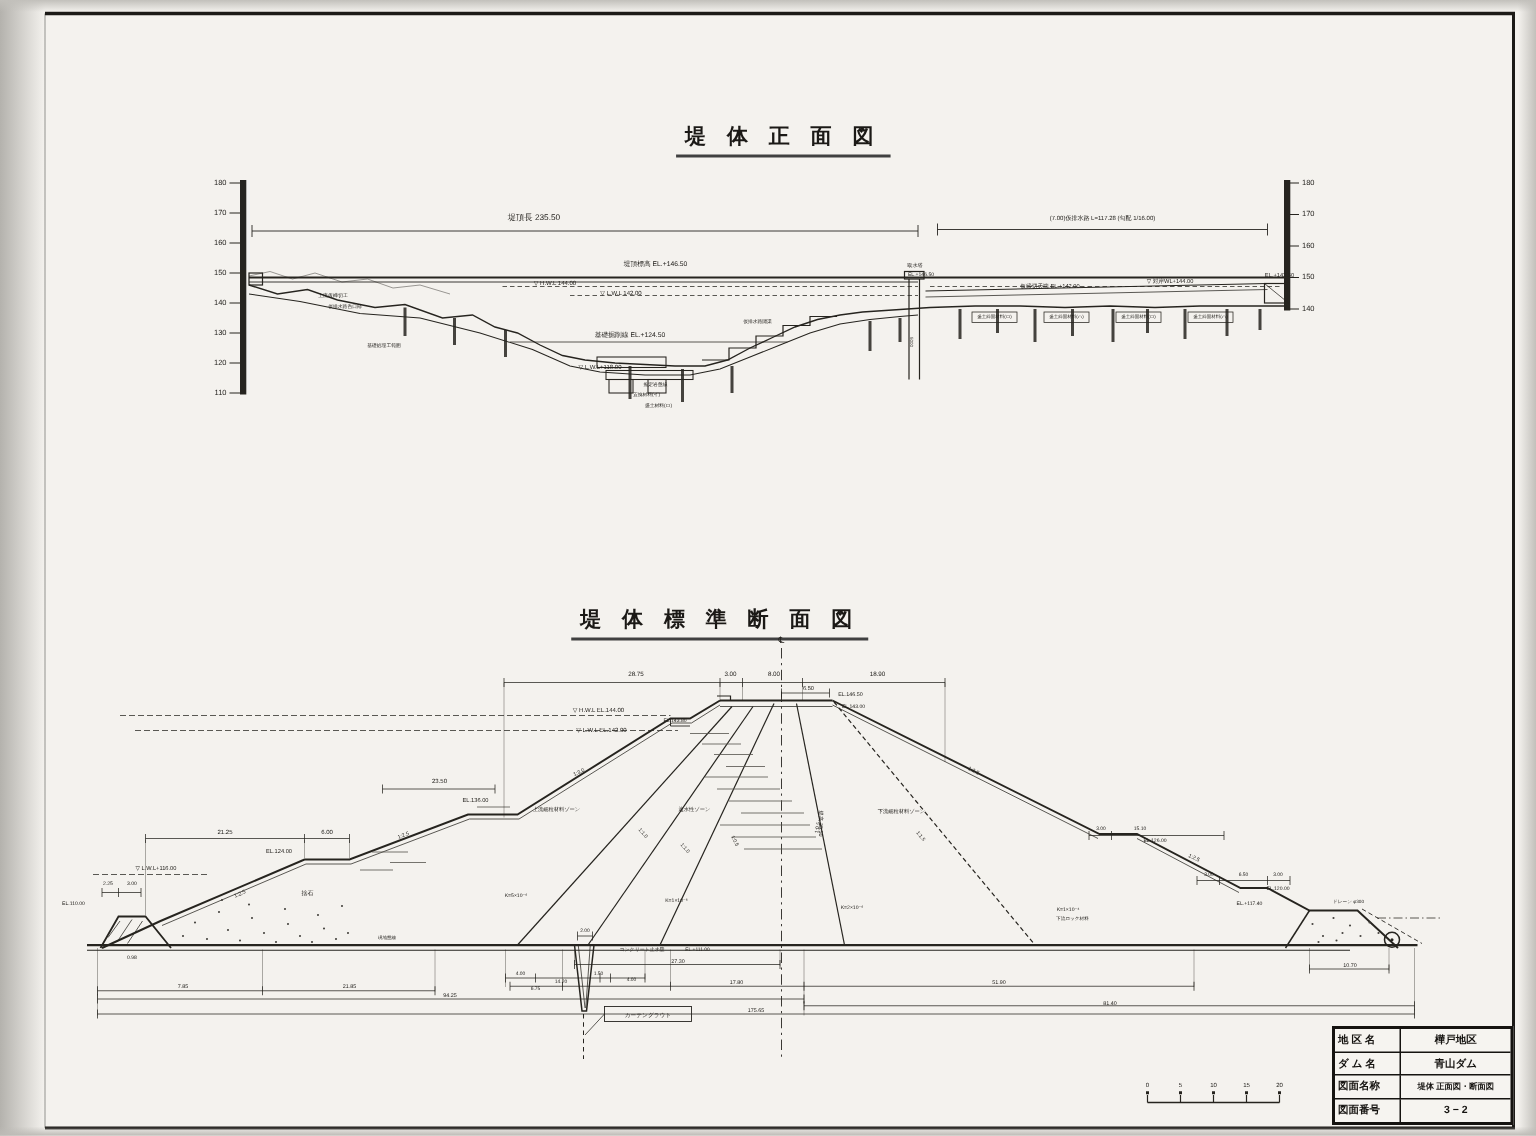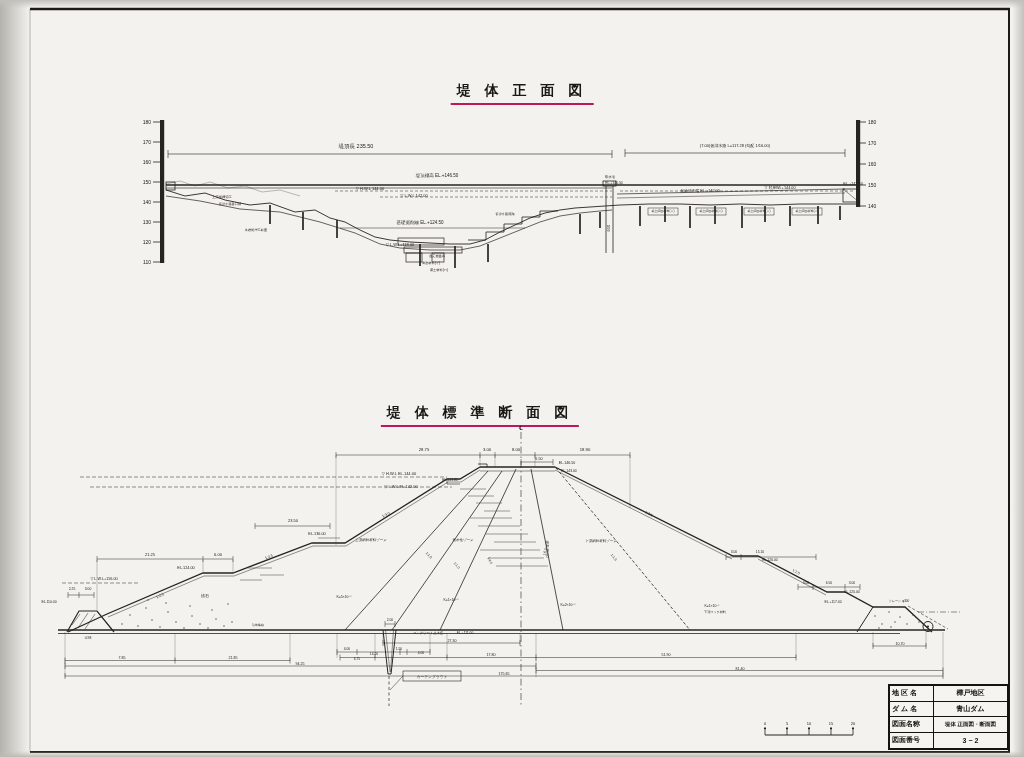--- a/index.html
+++ b/index.html
@@ -18,21 +18,21 @@
   #edge-top{left:0;top:0;width:1024px;height:8px;
     background:linear-gradient(to bottom,#c2c0bb,rgba(244,242,238,0));}
   #edge-right{right:0;top:0;width:12px;height:757px;
     background:linear-gradient(to left,#c2c0bb,rgba(244,242,238,0));}
   #edge-bottom{left:0;bottom:0;width:1024px;height:6px;
     background:linear-gradient(to top,#bdbbb6,rgba(244,242,238,0));}
   svg{position:absolute;left:0;top:0;}
   .title{
     position:absolute;transform:translateX(-50%);
     font-weight:bold;color:#1b1916;font-size:14px;letter-spacing:5px;
-    border-bottom:2px solid #be185d;padding:0 6px 3px 6px;white-space:nowrap;
+    border-bottom:2px solid #404040;padding:0 6px 3px 6px;white-space:nowrap;
   }
   #labels{position:absolute;left:0;top:0;width:1024px;height:757px;}
   .lbl{
     position:absolute;white-space:nowrap;color:#24221e;line-height:1.15;
     transform:translate(-50%,-50%);
   }
   .axlbl{position:absolute;white-space:nowrap;color:#24221e;}
   #title-block{
     position:absolute;left:888px;top:684px;width:121px;height:66px;
     border:2px solid #151310;background:#f6f4f0;

